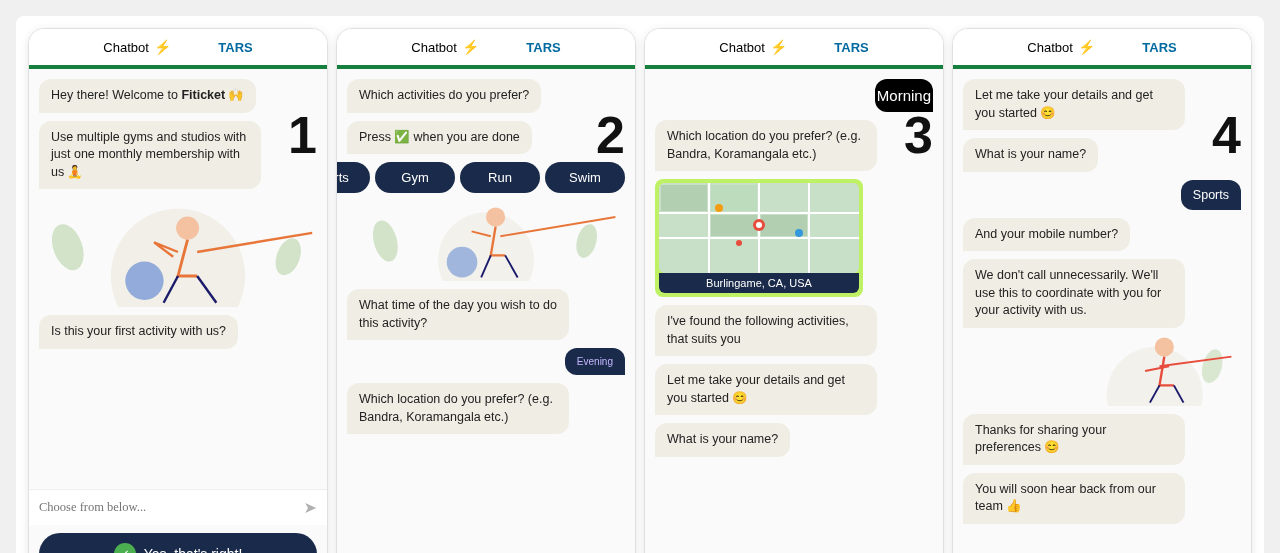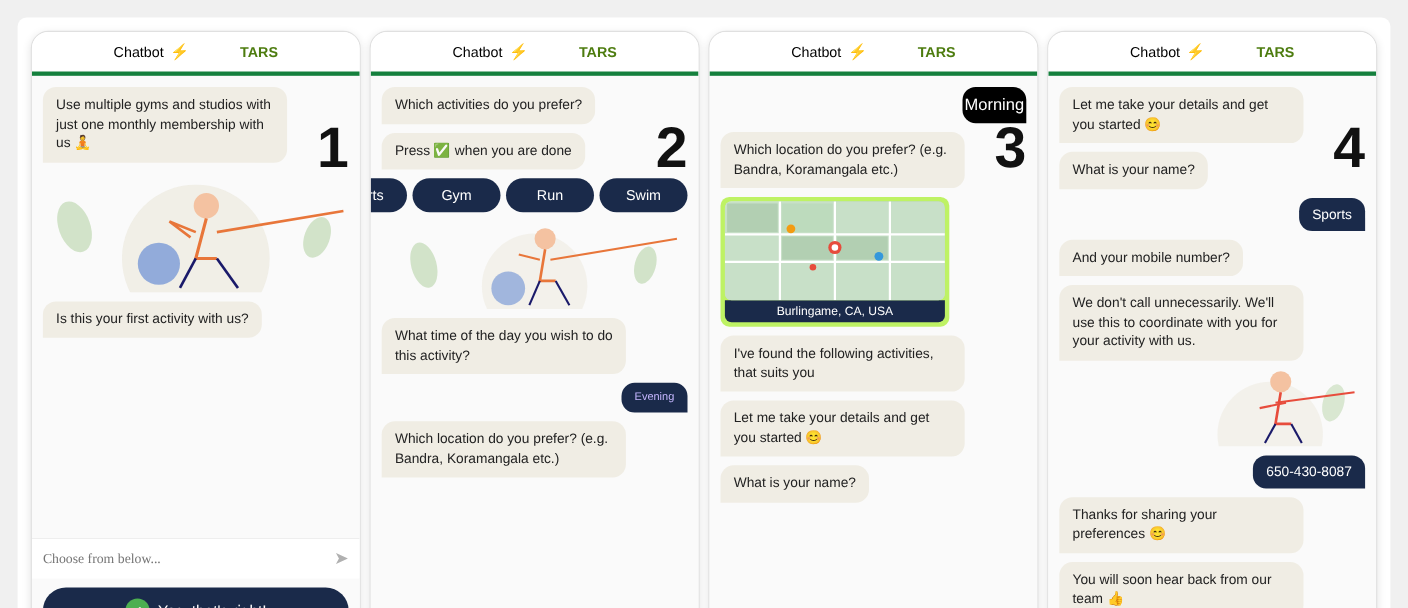--- a/index.html
+++ b/index.html
@@ -40,21 +40,21 @@
       border-bottom: 4px solid #15803d;
       font-size: 13px;
       font-weight: 500;
     }
     .header-bolt {
       color: #f5c518;
       font-size: 14px;
     }
     .header-tars {
       font-weight: 700;
-      color: #4d7c0f;
+      color: #0369a1;
       margin-left: 40px;
     }
     .chat-body {
       flex: 1;
       padding: 10px;
       background: #fafafa;
       display: flex;
       flex-direction: column;
       gap: 8px;
       overflow-y: auto;
@@ -202,20 +202,23 @@
 <div class="screenshots-container">
 
   <div class="chat-panel">
     <div class="chat-header">
       <span>Chatbot</span>
       <span class="header-bolt">⚡</span>
       <span class="header-tars">TARS</span>
     </div>
     <div class="chat-body">
       <span class="panel-number">1</span>
+      <div class="bot-bubble">
+        Hey there! Welcome to <strong>Fiticket</strong> 🙌
+      </div>
       <div class="bot-bubble">
         Use multiple gyms and studios with just one monthly membership with us 🧘
       </div>
 
       <div style="width:100%;height:110px;position:relative;overflow:hidden;">
         <svg viewBox="0 0 290 110" style="width:100%;height:100%;">
 
           <circle cx="145" cy="80" r="70" fill="#e8e4d4" opacity="0.5"></circle>
 
           <ellipse cx="30" cy="50" rx="15" ry="25" fill="#b8d4a8" opacity="0.6" transform="rotate(-20,30,50)"></ellipse>
@@ -358,20 +361,19 @@
           <ellipse cx="260" cy="30" rx="10" ry="18" fill="#b8d4a8" opacity="0.5" transform="rotate(15,260,30)"></ellipse>
           <circle cx="210" cy="10" r="10" fill="#f4c2a1"></circle>
           <path d="M210 20 L205 50 L220 50" stroke="#e74c3c" stroke-width="2.5" fill="none"></path>
           <path d="M205 30 L280 20" stroke="#e74c3c" stroke-width="2" fill="none"></path>
           <path d="M215 30 L190 35" stroke="#e74c3c" stroke-width="2" fill="none"></path>
           <path d="M205 50 L195 68" stroke="#1a1a6a" stroke-width="2" fill="none"></path>
           <path d="M220 50 L230 68" stroke="#1a1a6a" stroke-width="2" fill="none"></path>
         </svg>
       </div>
 
-      <div class="user-bubble">650-430-8087</div>
       <div class="bot-bubble">Thanks for sharing your preferences 😊</div>
       <div class="bot-bubble">You will soon hear back from our team 👍</div>
     </div>
 
   </div>
 
 </div>
 
 </body></html>

